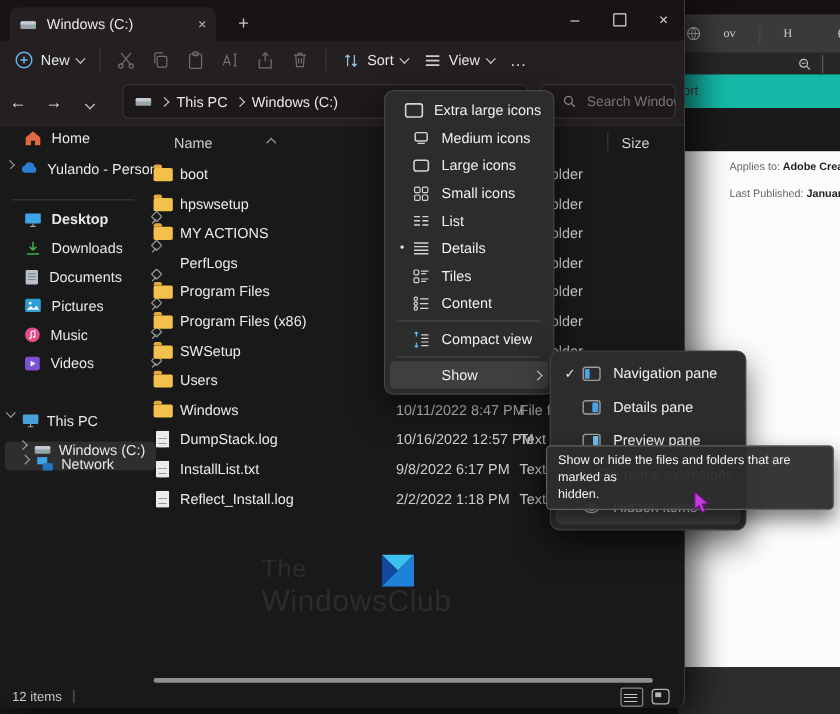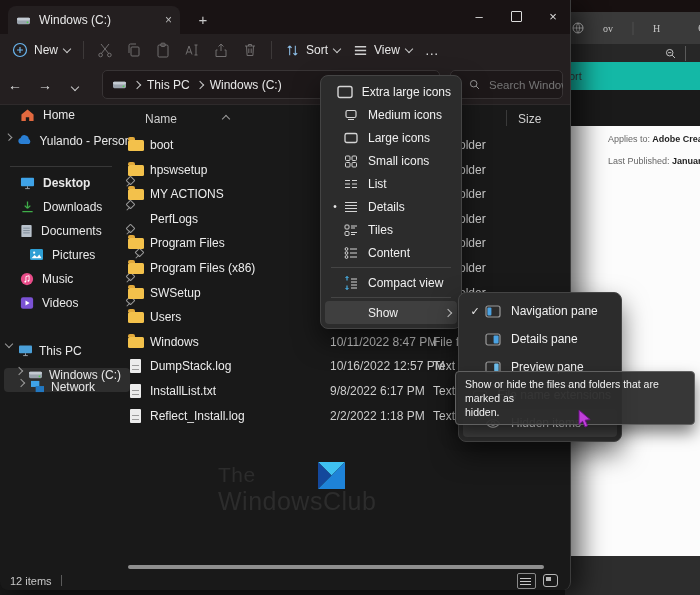--- a/index.html
+++ b/index.html
@@ -316,21 +316,21 @@
     <div class="side-item" style="top:224px;padding-left:20px;">
       <span>
           <svg width="13" height="14" viewBox="0 0 13 15">
             <rect x="1" y="1" width="11" height="13" rx="1" fill="#b9c2cc"></rect>
             <path d="M3 4.5h7M3 7h7M3 9.5h7" stroke="#7e8b98"></path>
           </svg>
         </span>
       <span class="lbl">Documents</span>
         <span class="pin"></span>
     </div>
-    <div class="side-item" style="top:248px;padding-left:5px;margin-left:24px;">
+    <div class="side-item" style="top:248px;padding-left:20px;">
       <span>
           <svg width="15" height="13" viewBox="0 0 16 14">
             <rect x="1" y="1" width="14" height="12" rx="1.5" fill="#2e9fd4"></rect>
             <circle cx="5.5" cy="5" r="1.2" fill="#fff"></circle>
             <path d="M2.5 11l3.5-3.5L8.5 10l2.5-3 2.5 4z" fill="#fff"></path>
           </svg>
         </span>
       <span class="lbl">Pictures</span>
         <span class="pin"></span>
     </div>

